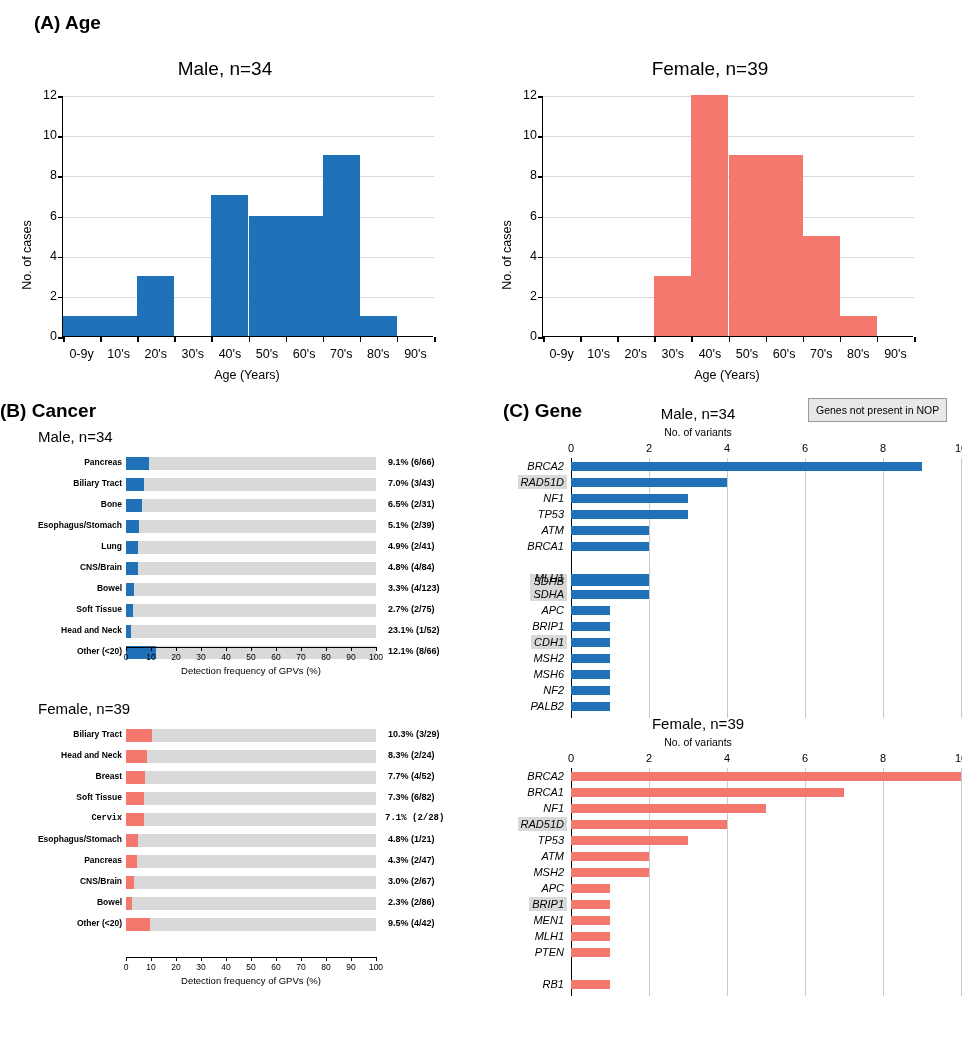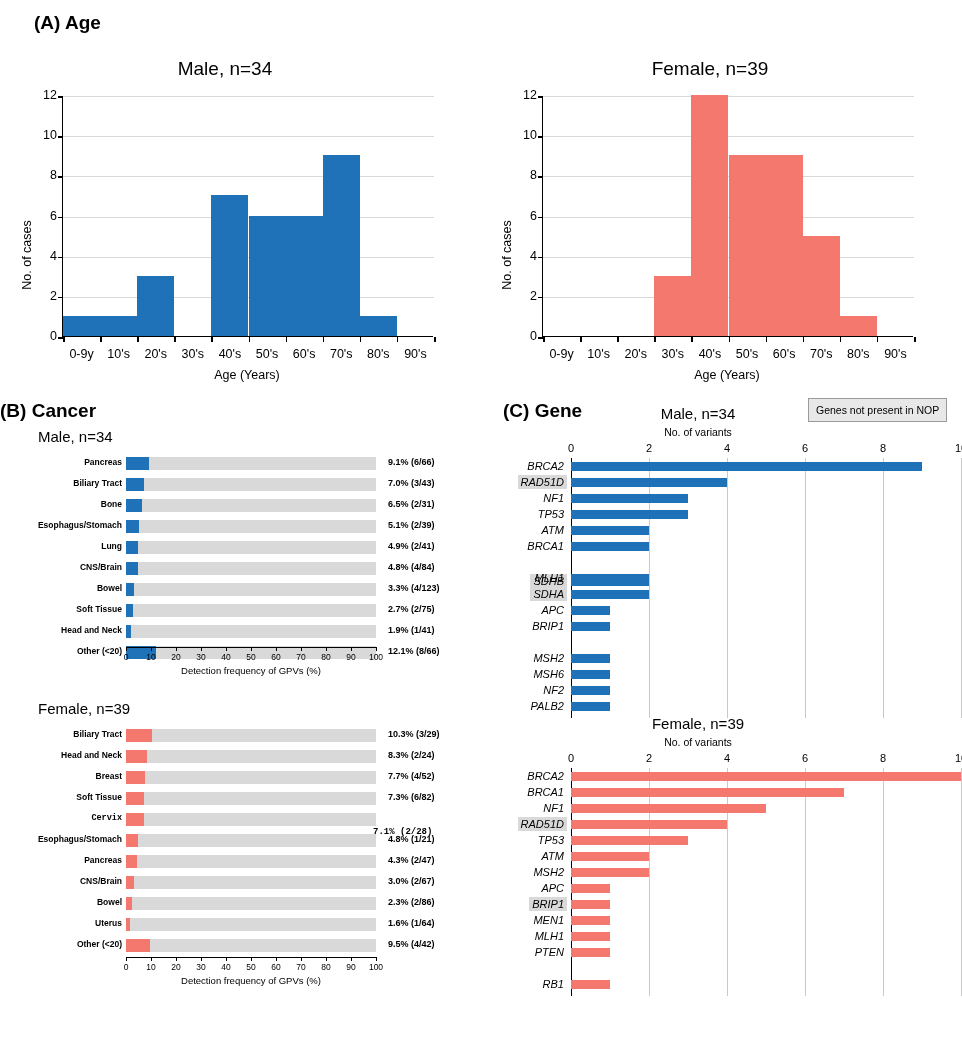--- a/index.html
+++ b/index.html
@@ -227,21 +227,21 @@
         <div class="track" style="left: 118px; width: 250px;">
           <div class="fill male" style="width: 6.75px;"></div>
         </div>
         <div class="val-label" style="left: 380px;">2.7% (2/75)</div>
       </div>
       <div class="cancer-row" style="height: 19px;">
         <div class="cat-label" style="right: 366px;">Head and Neck</div>
         <div class="track" style="left: 118px; width: 250px;">
           <div class="fill male" style="width: 4.75px;"></div>
         </div>
-        <div class="val-label" style="left: 380px;">1.9% (1/41)</div>
+        <div class="val-label" style="left: 380px;">23.1% (1/52)</div>
       </div>
       <div class="cancer-row" style="height: 19px;">
         <div class="cat-label" style="right: 366px;">Other (&lt;20)</div>
         <div class="track" style="left: 118px; width: 250px;">
           <div class="fill male" style="width: 30.25px;"></div>
         </div>
         <div class="val-label" style="left: 380px;">12.1% (8/66)</div>
       </div>
       <div class="axis-line" style="left: 118px; top: 192px; width: 250px; height: 1px;"></div>
       <div class="tick" style="left: 118px; top: 192px; width: 1px; height: 4px;"></div>
@@ -299,21 +299,21 @@
         <div class="track" style="left: 118px; width: 250px;">
           <div class="fill female" style="width: 18.25px;"></div>
         </div>
         <div class="val-label" style="left: 380px;">7.3% (6/82)</div>
       </div>
       <div class="cancer-row" style="height: 19px; font-family: Liberation Mono, monospace;">
         <div class="cat-label" style="right: 366px;">Cervix</div>
         <div class="track" style="left: 118px; width: 250px;">
           <div class="fill female" style="width: 17.75px;"></div>
         </div>
-        <div class="val-label" style="left: 365px; margin-top: 14px;">7.1% (2/28)</div>
+        <div class="val-label" style="left: 377px;">7.1% (2/28)</div>
       </div>
       <div class="cancer-row" style="height: 19px;">
         <div class="cat-label" style="right: 366px;">Esophagus/Stomach</div>
         <div class="track" style="left: 118px; width: 250px;">
           <div class="fill female" style="width: 12px;"></div>
         </div>
         <div class="val-label" style="left: 380px;">4.8% (1/21)</div>
       </div>
       <div class="cancer-row" style="height: 19px;">
         <div class="cat-label" style="right: 366px;">Pancreas</div>
@@ -328,27 +328,20 @@
           <div class="fill female" style="width: 7.5px;"></div>
         </div>
         <div class="val-label" style="left: 380px;">3.0% (2/67)</div>
       </div>
       <div class="cancer-row" style="height: 19px;">
         <div class="cat-label" style="right: 366px;">Bowel</div>
         <div class="track" style="left: 118px; width: 250px;">
           <div class="fill female" style="width: 5.75px;"></div>
         </div>
         <div class="val-label" style="left: 380px;">2.3% (2/86)</div>
-      </div>
-      <div class="cancer-row" style="height: 19px;">
-        <div class="cat-label" style="right: 366px;">Uterus</div>
-        <div class="track" style="left: 118px; width: 250px;">
-          <div class="fill female" style="width: 4px;"></div>
-        </div>
-        <div class="val-label" style="left: 380px;">1.6% (1/64)</div>
       </div>
       <div class="cancer-row" style="height: 19px;">
         <div class="cat-label" style="right: 366px;">Other (&lt;20)</div>
         <div class="track" style="left: 118px; width: 250px;">
           <div class="fill female" style="width: 23.75px;"></div>
         </div>
         <div class="val-label" style="left: 380px;">9.5% (4/42)</div>
       </div>
       <div class="axis-line" style="left: 118px; top: 230px; width: 250px; height: 1px;"></div>
       <div class="tick" style="left: 118px; top: 230px; width: 1px; height: 4px;"></div>
@@ -439,20 +432,24 @@
           <div class="gene-bar male" style="position: absolute; left: 68px; width: 78px;"></div>
         </div>
         <div class="gene-row" style="position: absolute; left: 0px; top: 144px; width: 100%; height: 16px;">
           <div class="gene-name" style="right: 391px;">APC</div>
           <div class="gene-bar male" style="position: absolute; left: 68px; width: 39px;"></div>
         </div>
         <div class="gene-row" style="position: absolute; left: 0px; top: 160px; width: 100%; height: 16px;">
           <div class="gene-name" style="right: 391px;">BRIP1</div>
           <div class="gene-bar male" style="position: absolute; left: 68px; width: 39px;"></div>
         </div>
+        <div class="gene-row" style="position: absolute; left: 0px; top: 176px; width: 100%; height: 16px;">
+          <div class="gene-name shaded" style="right: 391px;">CDH1</div>
+          <div class="gene-bar male" style="position: absolute; left: 68px; width: 39px;"></div>
+        </div>
         <div class="gene-row" style="position: absolute; left: 0px; top: 192px; width: 100%; height: 16px;">
           <div class="gene-name" style="right: 391px;">MSH2</div>
           <div class="gene-bar male" style="position: absolute; left: 68px; width: 39px;"></div>
         </div>
         <div class="gene-row" style="position: absolute; left: 0px; top: 208px; width: 100%; height: 16px;">
           <div class="gene-name" style="right: 391px;">MSH6</div>
           <div class="gene-bar male" style="position: absolute; left: 68px; width: 39px;"></div>
         </div>
         <div class="gene-row" style="position: absolute; left: 0px; top: 224px; width: 100%; height: 16px;">
           <div class="gene-name" style="right: 391px;">NF2</div>

